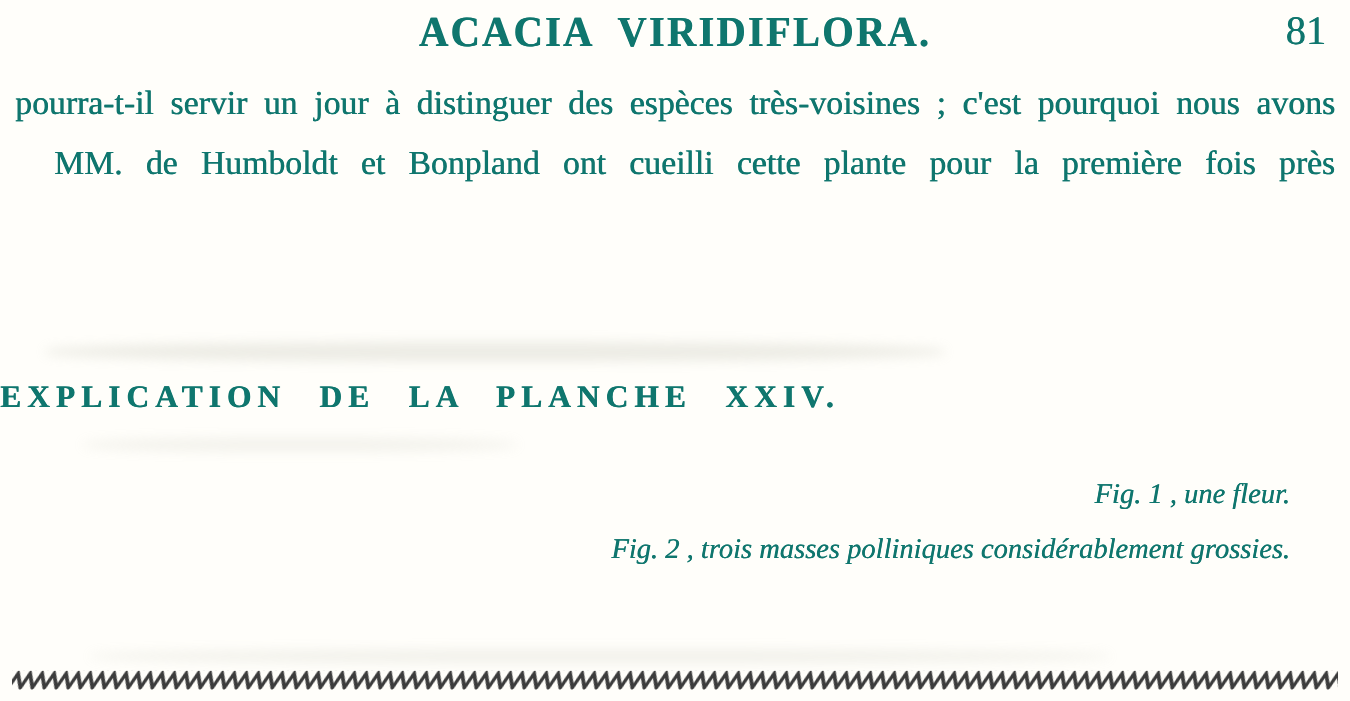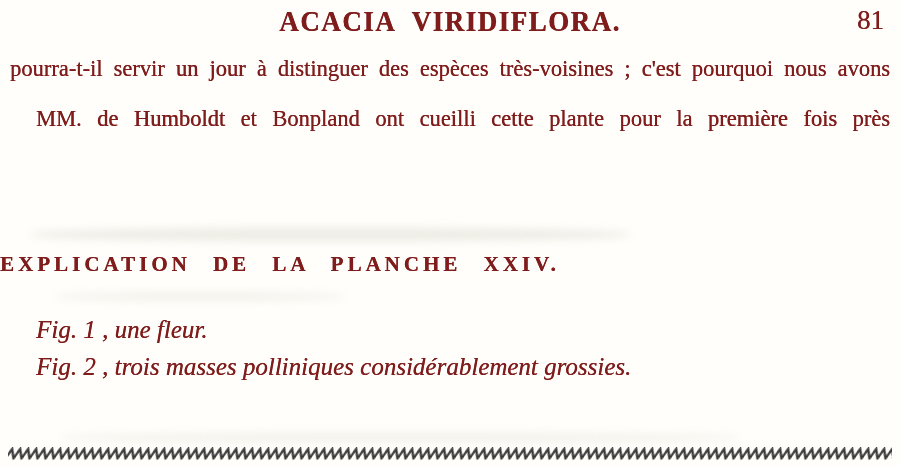--- a/index.html
+++ b/index.html
@@ -5,21 +5,21 @@
   html, body { margin: 0; padding: 0; }
   body {
     width: 900px; height: 467px;
     background: #fffefa;
     overflow: hidden;
   }
   .page {
     position: relative;
     width: 900px; height: 467px;
     font-family: "Liberation Serif", serif;
-    color: #7f1d1d;
+    color: #0f766e;
     background: #fffefa;
   }
   
   .smudge {
     position: absolute;
     background: #c2c2b4;
     filter: blur(4px);
     opacity: 0.30;
     border-radius: 45%;
     pointer-events: none;
@@ -42,34 +42,35 @@
     text-shadow: 0.3px 0 0 currentColor;
   }
   .body-text {
     position: absolute; top: 52px; left: 10px; right: 10px;
     font-size: 22.5px; line-height: 33.5px;
     text-shadow: 0.35px 0 0 currentColor;
   }
   .jline { text-align: justify; text-align-last: justify; }
   .jline.last { text-align: justify; text-align-last: left; }
   .indent { text-indent: 26px; }
-  .para2 { margin-top: 16px; }
+  .para2 { margin-top: 6px; }
 
   .plate-heading {
     position: absolute; top: 252px; left: 0; right: 42px;
     text-align: left;
     font-size: 21px; font-weight: bold;
     letter-spacing: 4px; word-spacing: 13px;
     text-shadow: 0.3px 0 0 currentColor;
   }
   .figures {
     position: absolute; top: 312px; left: 36px; right: 40px;
     font-style: italic;
-    font-size: 25px; line-height: 36.5px;
+    font-size: 19px; line-height: 36.5px;
     text-shadow: 0.25px 0 0 currentColor;
+    text-align: right;
   }
   .wavy-rule {
     position: absolute; left: 8px; bottom: 7px;
   }
 </style>
 </head>
 <body>
 
 <div class="page">
 

